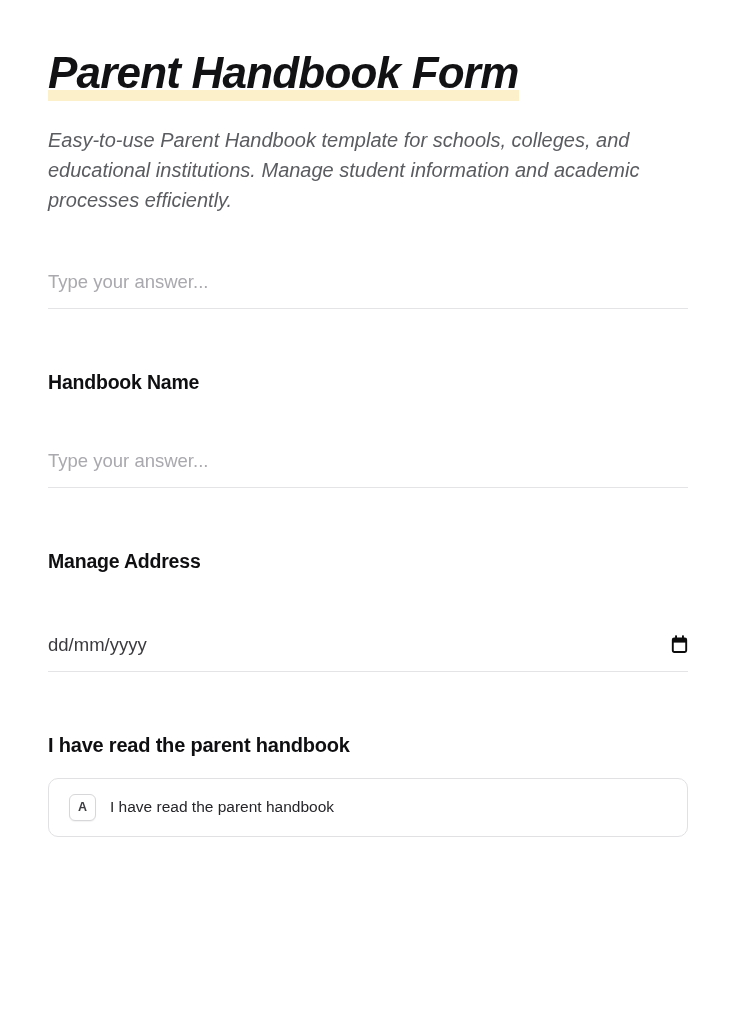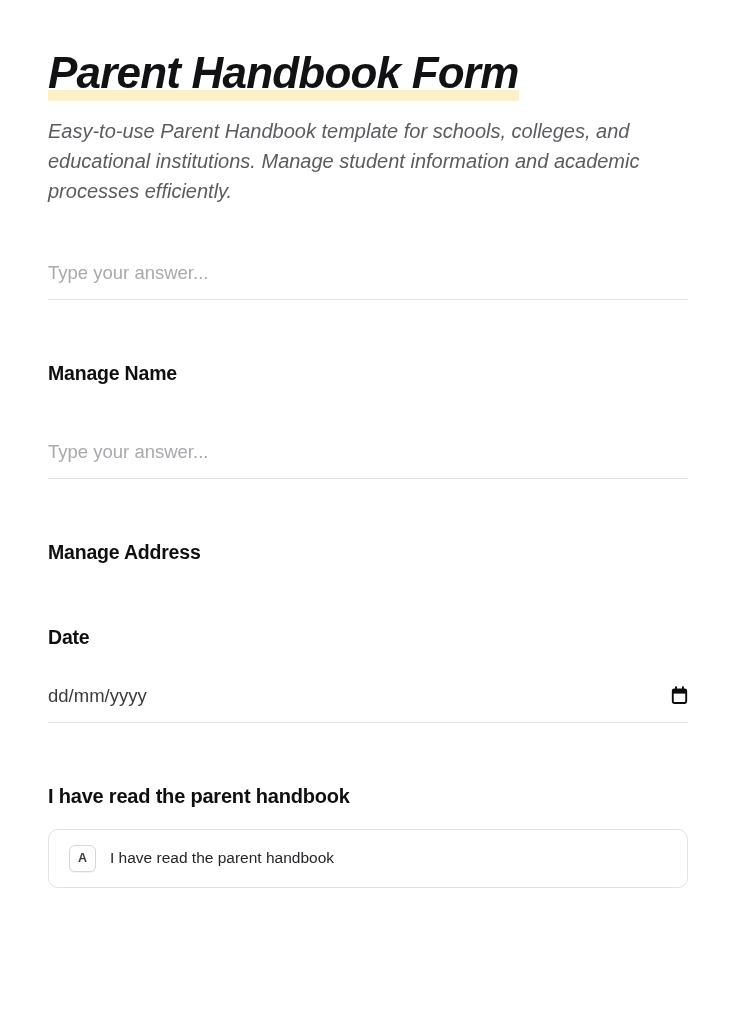--- a/index.html
+++ b/index.html
@@ -31,21 +31,21 @@
   }
   .page-title .hl {
     background-image: linear-gradient(#fbf0ca, #fbf0ca);
     background-repeat: no-repeat;
     background-position: 0 100%;
     background-size: 100% 11px;
     padding-bottom: 4px;
   }
 
   .description {
-    margin-top: 17px;
+    margin-top: 26px;
     max-width: 625px;
     font-style: italic;
     font-size: 20px;
     line-height: 30px;
     color: #5b5c60;
   }
 
   
   .field { margin-top: 50px; }
   .field + .field { margin-top: 61px; }
@@ -141,30 +141,29 @@
 
   <h1 class="page-title"><span class="hl">Parent Handbook Form</span></h1>
 
   <p class="description">Easy-to-use Parent Handbook template for schools, colleges, and educational institutions. Manage student information and academic processes efficiently.</p>
 
   <div class="field">
     <input class="text-input" type="text" placeholder="Type your answer..." style="">
   </div>
 
   <div class="field">
-    <div class="field-label">Manage Name</div>
+    <div class="field-label">Handbook Name</div>
     <input class="text-input" type="text" placeholder="Type your answer..." style="">
   </div>
 
   <div class="field">
     <div class="field-label">Manage Address</div>
   </div>
 
   <div class="field">
-    <div class="field-label">Date</div>
     <div class="date-row">
       <span class="date-text">dd/mm/yyyy</span>
       <span class="calendar-icon">
         <svg width="17" height="19" viewBox="0 0 17 19" xmlns="http://www.w3.org/2000/svg">
           <rect x="1.8" y="3.4" width="13.4" height="13.6" rx="1.4" fill="none" stroke="#0c0c0c" stroke-width="1.9"></rect>
           <rect x="1.8" y="3.4" width="13.4" height="4.2" fill="#0c0c0c"></rect>
           <rect x="4.1" y="0.4" width="1.9" height="4.2" fill="#0c0c0c"></rect>
           <rect x="11.0" y="0.4" width="1.9" height="4.2" fill="#0c0c0c"></rect>
         </svg>
       </span>

